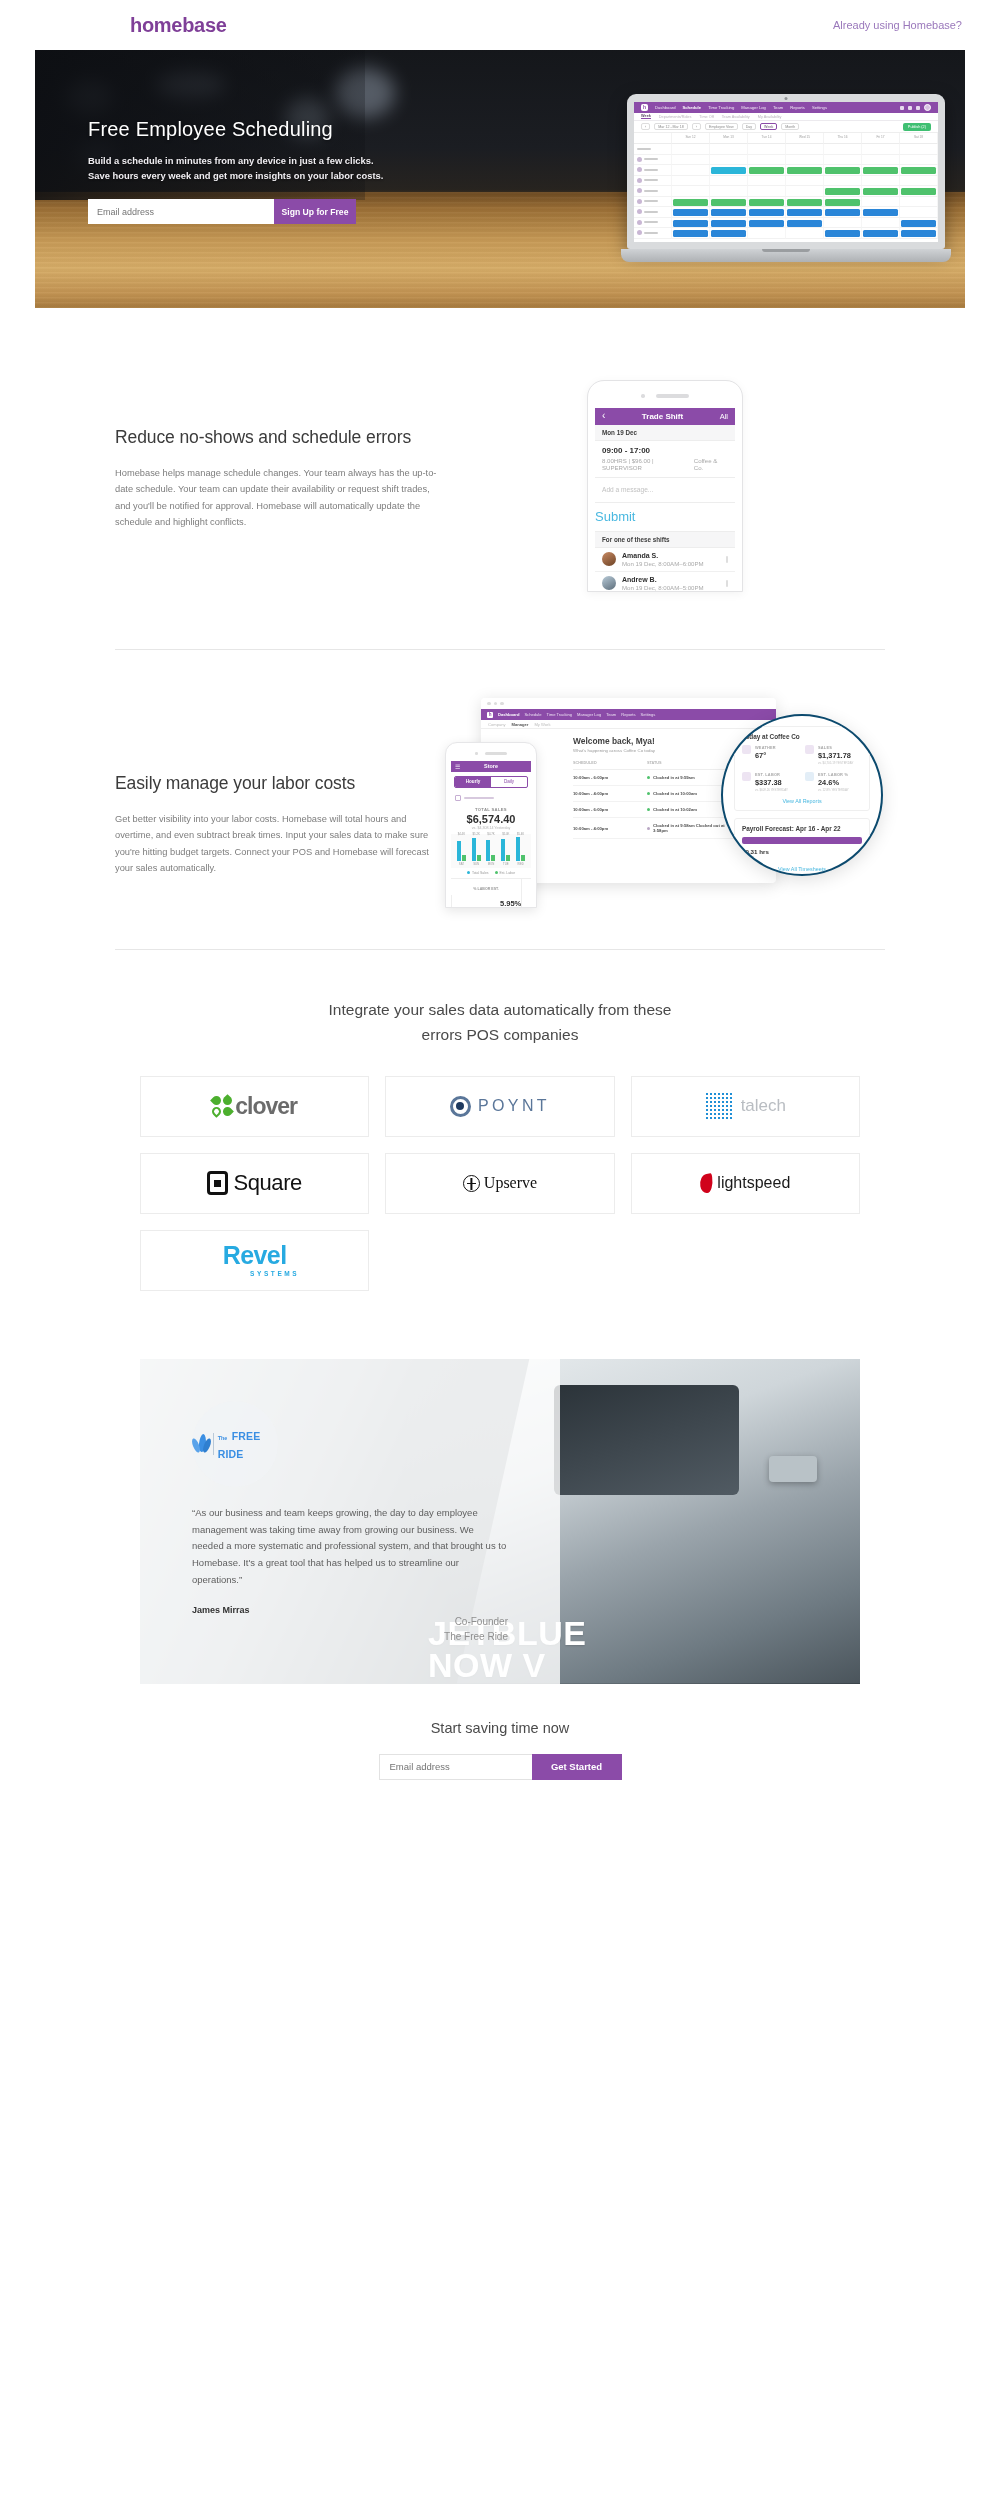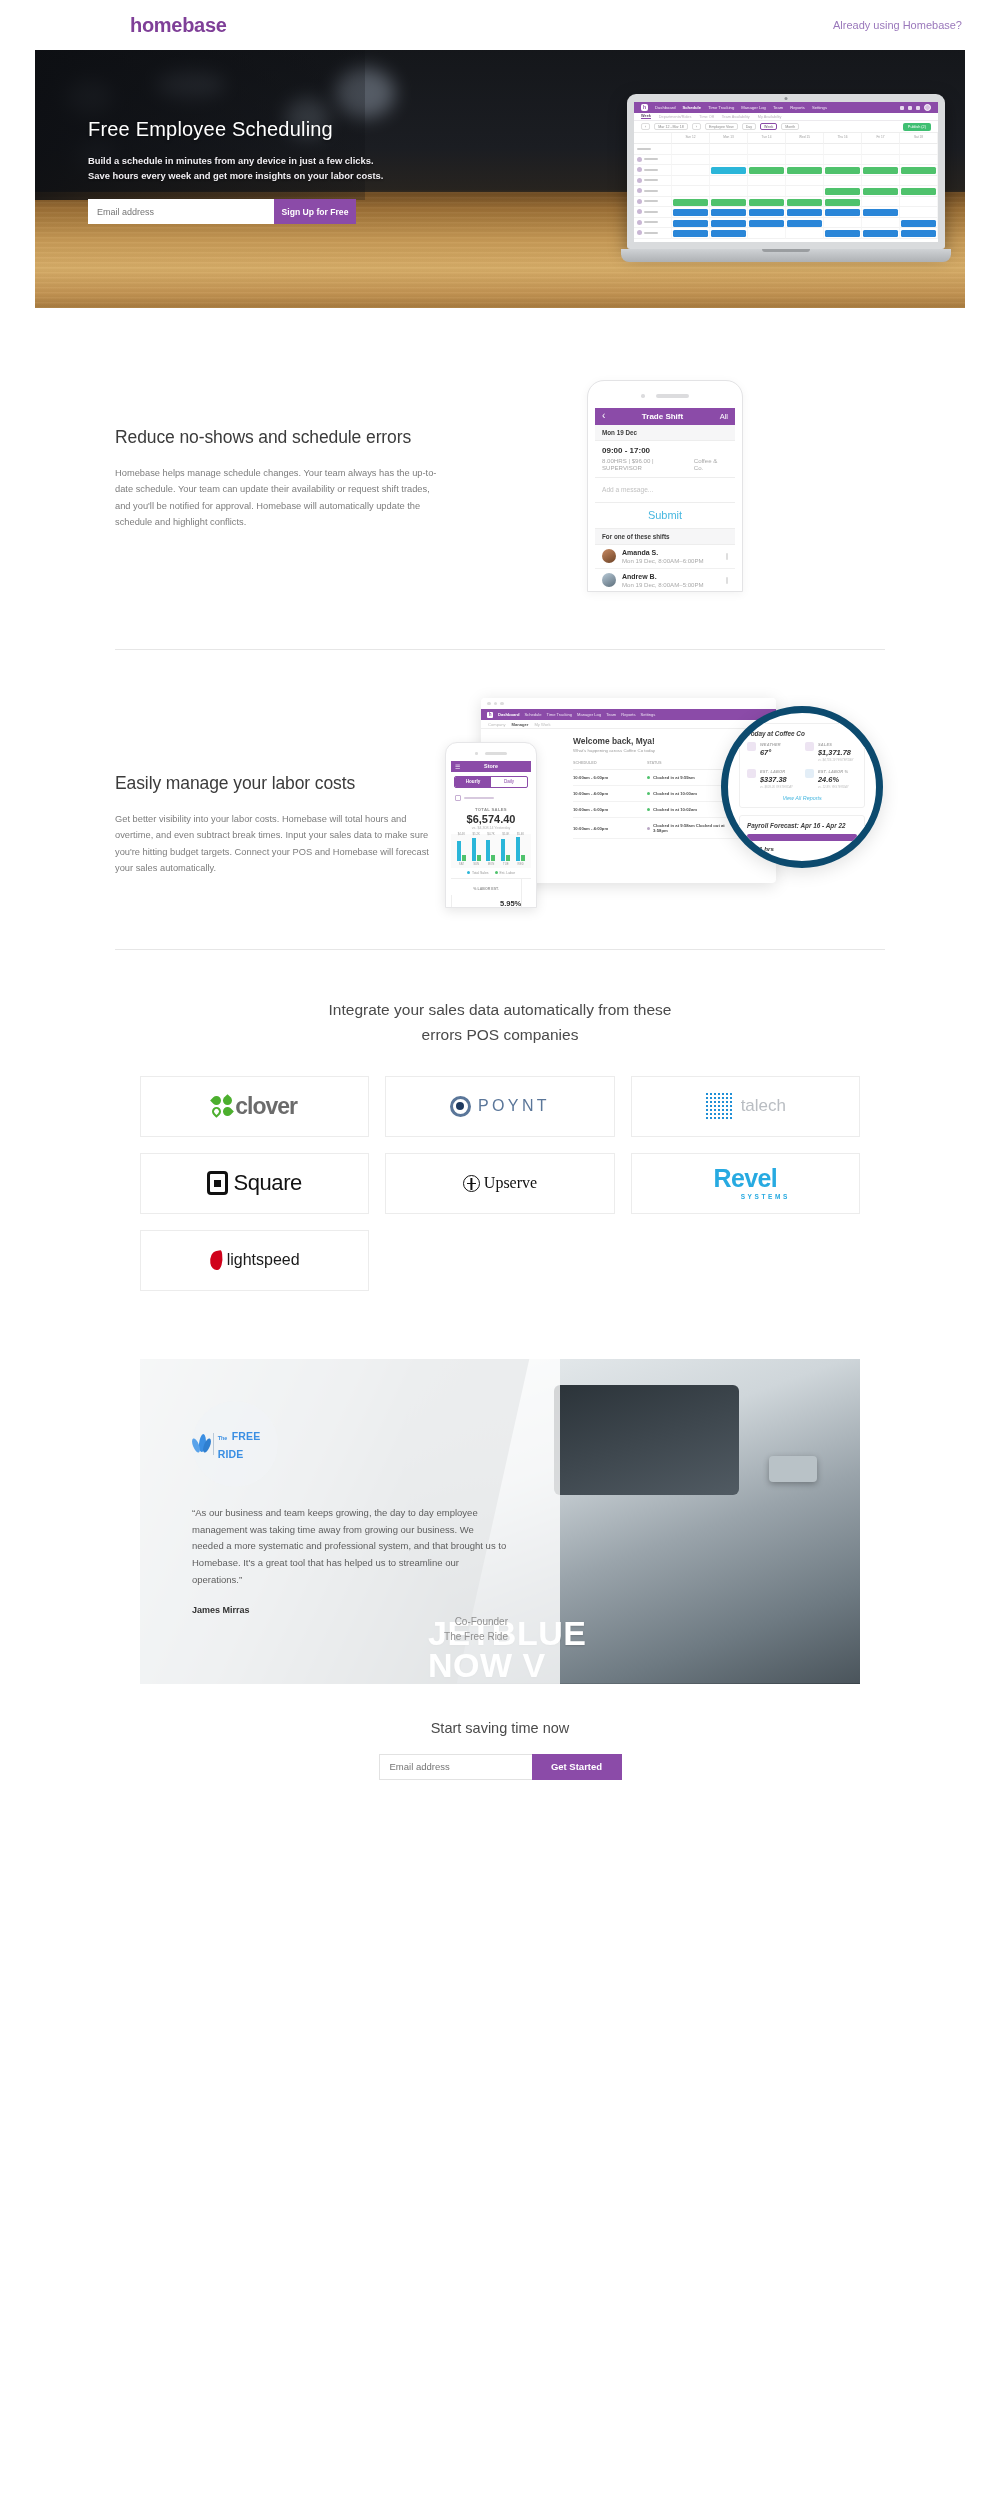--- a/index.html
+++ b/index.html
@@ -212,21 +212,21 @@
   .ph-bar { background:#8b4ba8; height:17px; display:flex; align-items:center; padding:0 7px; }
   .ph-bar .bk { color:#fff; font-size:10px; line-height:1; }
   .ph-bar .ti { color:#fff; font-size:8px; font-weight:700; flex:1; text-align:center; }
   .ph-bar .al { color:#fff; font-size:7.5px; }
   .ph-sec { background:#f6f6f7; padding:4px 7px; font-size:6.3px; font-weight:700; color:#3c3c3c; border-bottom:1px solid #ededed;}
   .ph-shift { padding:5px 7px 6px; border-bottom:1px solid #ededed; }
   .ph-shift .t { font-size:8px; font-weight:700; color:#2f2f2f; }
   .ph-shift .m { display:flex; justify-content:space-between; margin-top:2px; }
   .ph-shift .m span { font-size:6.1px; color:#a8a8a8; }
   .ph-msg { padding:8px 7px 9px; font-size:6.6px; color:#c2c2c2; border-bottom:1px solid #ededed; }
-  .ph-sub { text-align:center; padding:6px 0 7px; font-size:11px; color:#49b8e0; border-bottom:1px solid #ededed; }
+  .ph-sub { text-align:left; padding:6px 0 7px; font-size:13px; color:#49b8e0; border-bottom:1px solid #ededed; }
   .ph-row { display:flex; align-items:center; gap:6px; padding:4px 7px; border-bottom:1px solid #f0f0f0; }
   .ph-av { width:14px;height:14px;border-radius:50%; flex:none; }
   .ph-row .n { font-size:7px; font-weight:700; color:#2f2f2f; }
   .ph-row .d { font-size:6.1px; color:#aaaaaa; margin-top:1px; }
   .ph-row .hb { margin-left:auto; width:2.5px;height:7px;background:#dedede; border-radius:1px;}
 
   
   .dash-wrap { flex: 1; position: relative; height: 215px; }
   .browser {
     position:absolute; left: 36px; top: 0; width: 295px; height: 185px;
@@ -285,24 +285,24 @@
   .p2-col .lab { font-size:2.8px; color:#9a9a9a; margin-top:1px;}
   .p2-leg { display:flex; justify-content:center; gap:6px; padding:3px 0; font-size:3.4px; color:#9a9a9a;}
   .p2-leg i { width:3px;height:3px;border-radius:50%;display:inline-block;margin-right:2px;}
   .p2-stats { display:flex; border-top:1px solid #eee; border-bottom:1px solid #eee;}
   .p2-stats div { flex:1; text-align:center; padding:4px 0;}
   .p2-stats div+div { border-left:1px solid #eee;padding-left:48px;}
   .p2-stats .lb { font-size:3.6px; color:#9a9a9a; font-weight:700;}
   .p2-stats .v { font-size:7.5px; font-weight:700; color:#2f2f2f;}
 
   .magnify {
-    position:absolute; right: 2px; top: 8px; width: 162px; height: 162px;
-    border-radius:50%; background:#fff; border:7px solid #0c4a6e;
+    position:absolute; right: 2px; top: 16px; width: 162px; height: 162px;
+    border-radius:50%; background:#fff; border:2px solid #0c4a6e;
     box-shadow: 0 4px 18px rgba(0,0,0,.12);
-    overflow:hidden; padding:10px 11px;font-style:italic;
+    overflow:hidden; padding:10px 11px;
   }
   .mg-card { border:1px solid #efefef; border-radius:3px; padding:6px 7px; margin-bottom:7px;}
   .mg-h { font-size:6.4px; font-weight:700; color:#3c3c3c; margin-bottom:5px;}
   .mg-grid { display:grid; grid-template-columns:1fr 1fr; gap:7px 6px;}
   .mg-k { display:flex; gap:4px; }
   .mg-ic { width:9px;height:9px;border-radius:2px;background:#ede4f2; flex:none;}
   .mg-ic.blue { background:#e3eef7;}
   .mg-lb { font-size:3.9px; color:#a8a8a8; font-weight:700; letter-spacing:.2px;}
   .mg-v { font-size:7.4px; font-weight:700; color:#2f2f2f; margin-top:1px;}
   .mg-s { font-size:2.9px; color:#c2c2c2; margin-top:1px;}
@@ -989,30 +989,30 @@
       </div>
 
       <div class="pos-card">
         <div class="logo-upserve">
           <span class="ups-mark"></span>
           <span class="ups-txt">Upserve</span>
         </div>
       </div>
 
       <div class="pos-card">
+        <div class="logo-lightspeed">
+          <span class="ls-mark"></span>
+          <span class="ls-txt">lightspeed</span>
+        </div>
+      </div>
+
+      <div class="pos-card">
         <div class="logo-revel">
           <div class="rv-txt">Revel</div>
           <div class="rv-sub">SYSTEMS</div>
-        </div>
-      </div>
-
-      <div class="pos-card">
-        <div class="logo-lightspeed">
-          <span class="ls-mark"></span>
-          <span class="ls-txt">lightspeed</span>
         </div>
       </div>
 
     </div>
   </div>
 
   <div class="section" style="padding-top:68px;">
     <div class="testi">
       <div class="testi-photo"></div>
       <div class="testi-van"></div>

